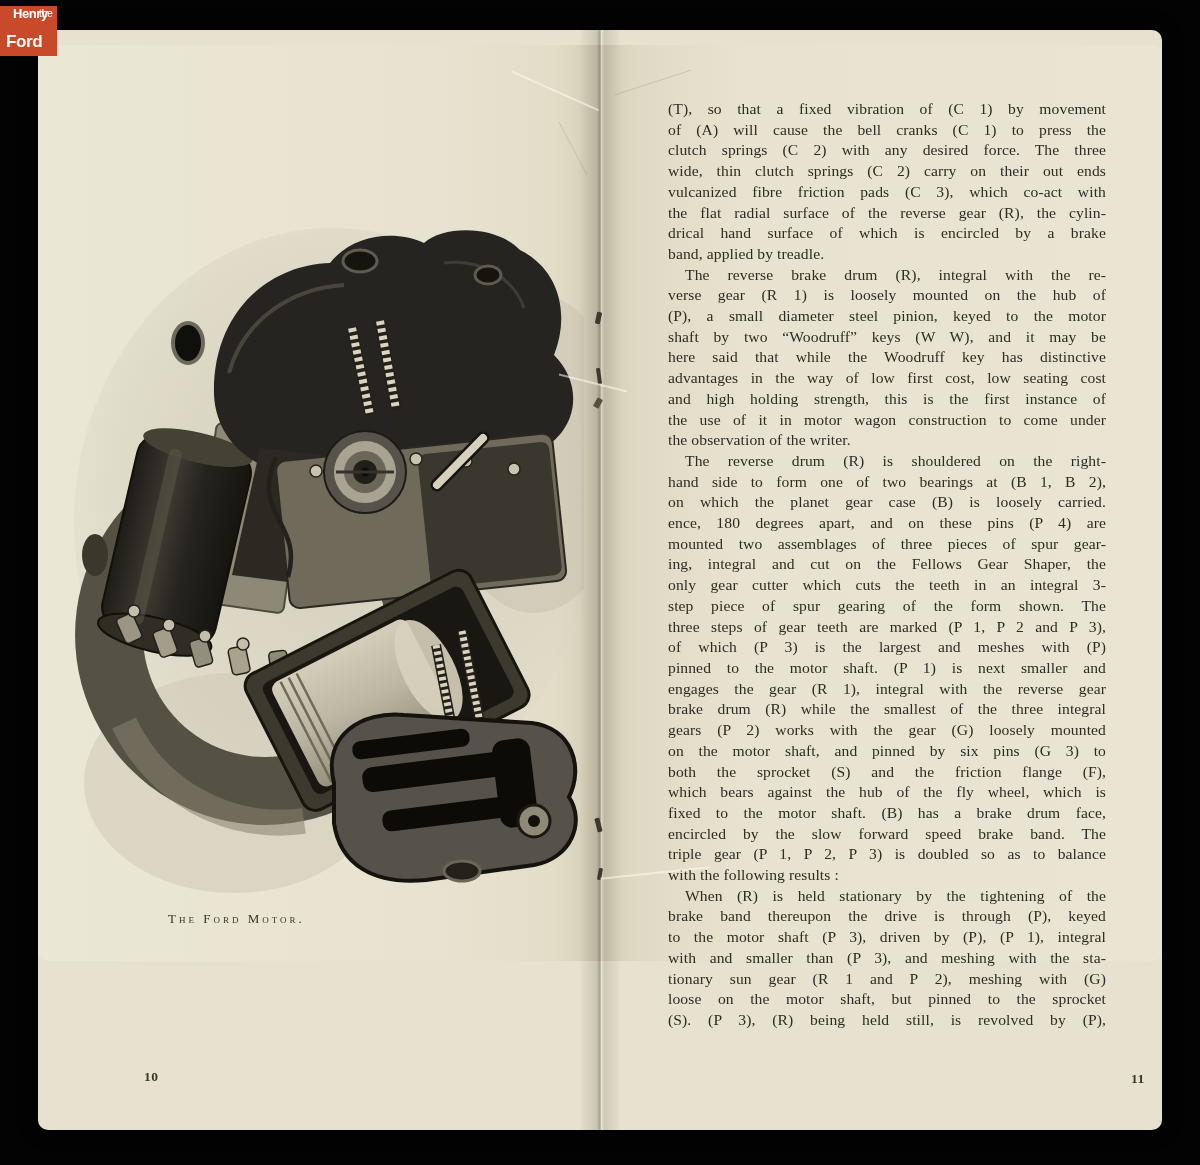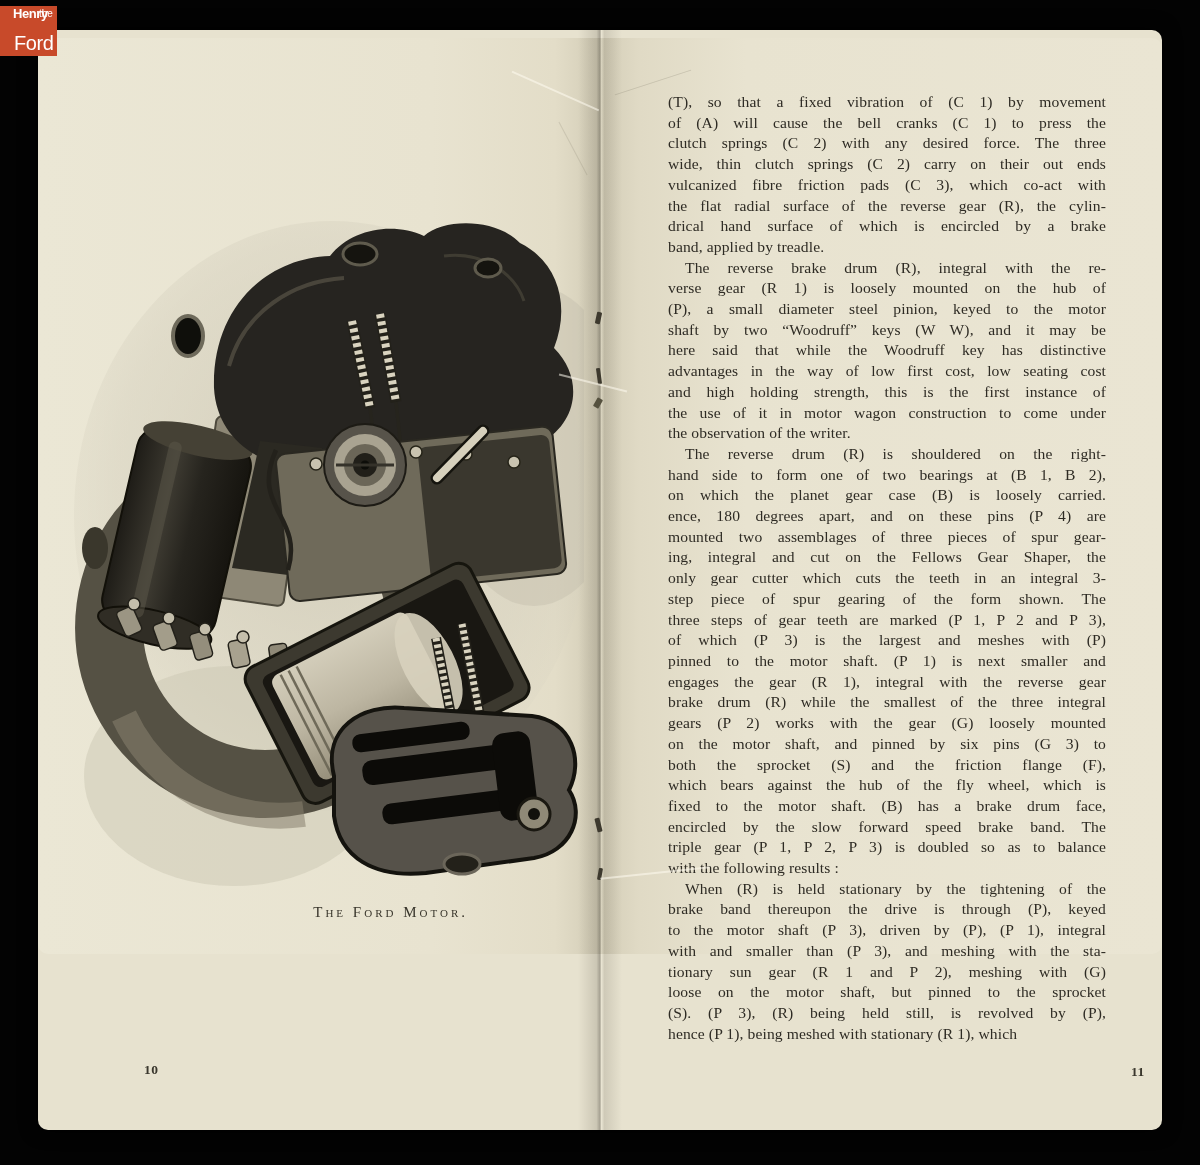--- a/index.html
+++ b/index.html
@@ -6,21 +6,21 @@
   .scan {
     position:relative; width:1200px; height:1165px;
     background:#030303; overflow:hidden;
     font-family:"Liberation Serif", serif;
   }
   .book {
     position:absolute; left:38px; top:30px; width:1124px; height:1100px;
     border-radius:10px; background:#e7e2cf;
     box-shadow:0 0 18px rgba(0,0,0,.9);
   }
-  .page { position:absolute; top:8px; width:562px; height:916px; }
+  .page { position:absolute; top:15px; width:562px; height:916px; }
   .page-left {
     left:0; border-radius:10px 0 0 10px;
     background:linear-gradient(90deg,#ebe7d5 0%,#e8e3d0 70%,#e3ddc8 92%,#d2ccb6 100%);
   }
   .page-right {
     left:562px; border-radius:0 10px 10px 0;
     background:linear-gradient(270deg,#eae5d3 0%,#e8e3d0 74%,#e0dac5 93%,#d3cdb7 100%);
   }
   .spine {
     position:absolute; left:540px; top:0; width:44px; height:1100px; pointer-events:none;
@@ -32,27 +32,27 @@
   .stitch { position:absolute; background:#3d392e; pointer-events:none; border-radius:1px; }
 
   
   .logo {
     position:absolute; left:0; top:6px; width:57px; height:50px;
     background:#c84a2a; color:#fff;
     font-family:"Liberation Sans", sans-serif; z-index:5;
   }
   .logo .l-the  { position:absolute; left:5px;  top:2px;  font-size:10px; font-weight:400; letter-spacing:0;padding-left:34px; }
   .logo .l-henry{ position:absolute; left:13px; top:0; font-size:13px; font-weight:700; letter-spacing:-.4px; }
-  .logo .l-ford { position:absolute; left:6px;  top:26px; font-size:20px; font-weight:400; letter-spacing:-.4px;margin-left:8px; }
+  .logo .l-ford { position:absolute; left:6px;  top:26px; font-size:17px; font-weight:700; letter-spacing:-.4px; }
 
   
   .illustration { position:absolute; left:26px; top:178px; width:520px; height:680px; }
   .caption {
-    position:absolute; left:130px; top:866px; width:300px; text-align:right;
-    font-variant:small-caps; letter-spacing:3px; font-size:15px; color:#38352b;
+    position:absolute; left:130px; top:866px; width:300px; text-align:left;
+    font-variant:small-caps; letter-spacing:3px; font-size:13px; color:#38352b;
   }
   .pagenum { position:absolute; font-size:13.5px; font-weight:700; color:#3a372d; letter-spacing:.5px; }
   .pagenum-left  { left:58px;  top:1024px;margin-left:48px; }
   .pagenum-right { left:494px; top:1026px;margin-left:37px; }
 
   
   .body-text {
     position:absolute; left:68px; top:54px; width:438px;
     font-size:15.6px; line-height:20.7px; color:#2e2b24; letter-spacing:.1px;
   }
@@ -249,21 +249,20 @@
             <div class="tline lastline">with the following results :</div>
           </div>
           <div class="para indent">
             <div class="tline">When (R) is held stationary by the tightening of the</div>
             <div class="tline">brake band thereupon the drive is through (P), keyed</div>
             <div class="tline">to the motor shaft (P 3), driven by (P), (P 1), integral</div>
             <div class="tline">with and smaller than (P 3), and meshing with the sta-</div>
             <div class="tline">tionary sun gear (R 1 and P 2), meshing with (G)</div>
             <div class="tline">loose on the motor shaft, but pinned to the sprocket</div>
             <div class="tline">(S). (P 3), (R) being held still, is revolved by (P),</div>
-            <div class="tline lastline">hence (P 1), being meshed with stationary (R 1), which</div>
           </div>
         </div>
       <div class="pagenum pagenum-right">11</div>
     </div>
 
     <div class="spine"></div>
     <div class="stitch" style="left:558px; top:282px; width:5px; height:12px; transform:rotate(12deg);"></div>
     <div class="stitch" style="left:559px; top:338px; width:4px; height:16px; transform:rotate(-8deg);"></div>
     <div class="stitch" style="left:557px; top:368px; width:6px; height:10px; transform:rotate(30deg); background:#55513f;"></div>
     <div class="stitch" style="left:558px; top:788px; width:5px; height:14px; transform:rotate(-14deg);"></div>

